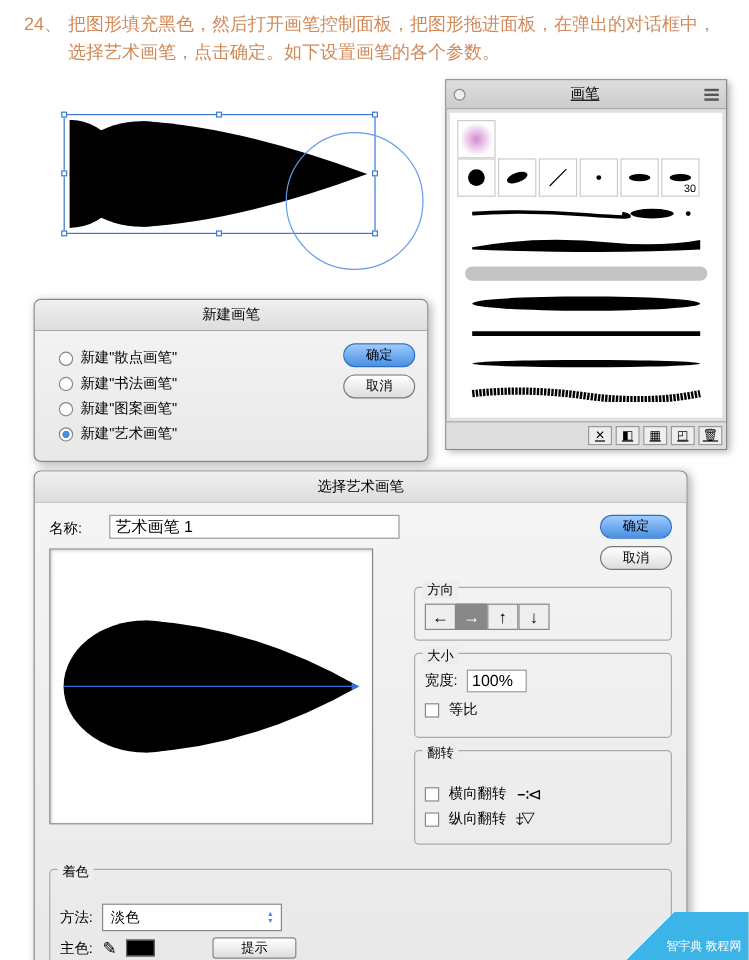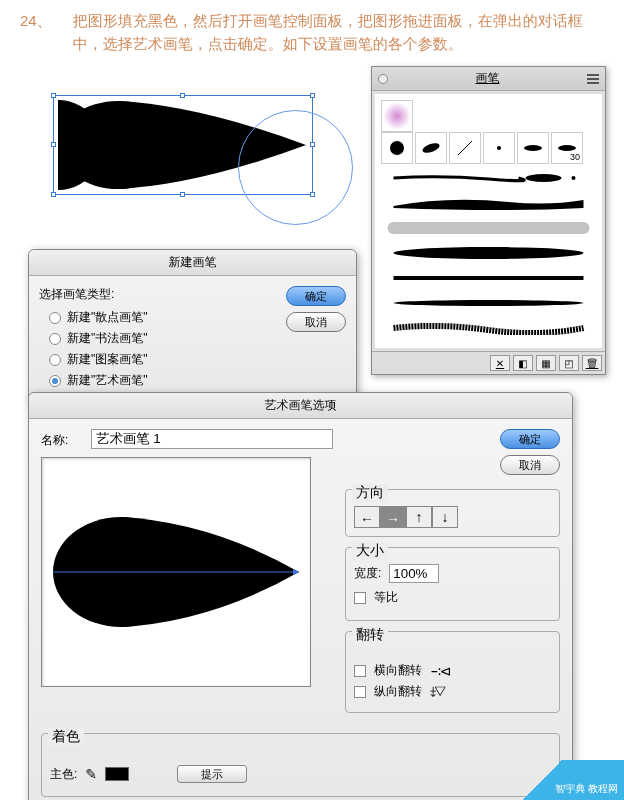--- a/index.html
+++ b/index.html
@@ -1,18 +1,18 @@
 <!DOCTYPE html>
 <html><head>
 <meta charset="utf-8">
 <style>
 * { box-sizing: border-box; margin: 0; padding: 0; }
 body { font-family: "Microsoft YaHei", sans-serif; font-size: 12px; background: #fff; width: 624px; height: 800px; position: relative; overflow: hidden; }
 .step-text { color: #d08a5a; font-size: 15px; padding: 10px 20px 5px 20px; line-height: 1.5; display: flex; }
-.step-num { margin-right: 21px; text-align: right; }
+.step-num { margin-right: 5px; text-align: right; }
 .canvas-area { position: absolute; left: 28px; top: 90px; width: 330px; height: 150px; }
 .selbox { position: absolute; left: 25px; top: 5px; width: 260px; height: 100px; border: 1px solid #3a79d4; }
 .handle { position: absolute; width: 5px; height: 5px; border: 1px solid #3a79d4; background: #fff; }
 .h-tl { left: -3px; top: -3px; } .h-tm { left: 50%; top: -3px; margin-left: -3px; } .h-tr { right: -3px; top: -3px; }
 .h-ml { left: -3px; top: 50%; margin-top: -3px; } .h-mr { right: -3px; top: 50%; margin-top: -3px; }
 .h-bl { left: -3px; bottom: -3px; } .h-bm { left: 50%; bottom: -3px; margin-left: -3px; } .h-br { right: -3px; bottom: -3px; }
 .teardrop { position: absolute; left: 30px; top: 10px; }
 .circle-path { position: absolute; left: 210px; top: 20px; width: 115px; height: 115px; border: 1px solid #6699e8; border-radius: 50%; }
 .dialog { position: absolute; background: linear-gradient(#f5f5f5,#e8e8e8); border: 1px solid #888; border-radius: 6px; box-shadow: 2px 2px 8px rgba(0,0,0,0.3); }
 .dialog-title { text-align: center; padding: 4px; font-size: 12px; background: linear-gradient(#f0f0f0,#ddd); border-radius: 6px 6px 0 0; border-bottom: 1px solid #aaa; }
@@ -39,21 +39,21 @@
 .panel-footer { background: #ddd; display: flex; justify-content: flex-end; gap: 3px; padding: 3px; border-top: 1px solid #aaa; }
 .footer-icon { width: 20px; height: 16px; border: 1px solid #999; background: #eee; display: flex; align-items: center; justify-content: center; font-size: 10px; }
 .options-dialog { left: 28px; top: 392px; width: 545px; }
 .opt-body { display: flex; padding: 10px 12px; gap: 12px; }
 .opt-left { flex: 1; }
 .name-row { display: flex; align-items: flex-end; gap: 23px; margin-bottom: 8px; }
 .name-input { flex: 1; border: 1px solid #999; padding: 2px 4px; background: #fff; height: 20px; }
 .preview-box { width: 270px; height: 230px; border: 1px solid #888; background: #fff; display: flex; align-items: center; justify-content: center; position: relative; box-shadow: inset 1px 1px 3px rgba(0,0,0,0.2); }
 .opt-right { width: 215px; }
 .fieldset { border: 1px solid #aaa; border-radius: 4px; padding: 8px; margin-bottom: 10px; }
-.fieldset-label { font-size: 14px; background: #ededed; position: relative; top: -14px; left: -2px; padding: 0 4px; display: inline-block; }
+.fieldset-label { font-size: 11px; background: #ededed; position: relative; top: -14px; left: -2px; padding: 0 4px; display: inline-block; }
 .fieldset-label + * { margin-top: -10px; }
 .dir-btns { display: flex; }
 .dir-btn { width: 26px; height: 22px; border: 1px solid #888; background: #eee; display: flex; align-items: center; justify-content: center; font-size: 14px; }
 .dir-btn.active { background: #888; color: #fff; }
 .size-row { display: flex; align-items: center; gap: 8px; margin-bottom: 6px; }
 .size-input { width: 50px; border: 1px solid #999; padding: 1px 3px; background: #fff; }
 .check { width: 12px; height: 12px; border: 1px solid #888; background: #fff; display: inline-block; }
 .flip-row { display: flex; align-items: center; gap: 8px; margin: 4px 0; }
 .flip-icon { font-size: 14px; letter-spacing: -2px; }
 .tint-section { border: 1px solid #aaa; border-radius: 4px; margin: 0 12px 10px 12px; padding: 8px; }
@@ -90,21 +90,20 @@
     <ellipse cx="60" cy="45" rx="60" ry="44" fill="#000"></ellipse>
     <path d="M 60 1 Q 140 5 248 45 Q 140 85 60 89 Z" fill="#000"></path>
   </svg>
   <div class="circle-path"></div>
 </div>
 
 <div class="dialog new-brush">
   <div class="dialog-title">新建画笔</div>
   <div class="new-brush-body">
     <div class="radio-group">
-      <div class="radio-group-label">选择画笔类型:</div>
       <div class="radio-item">
           <span class="radio"></span>
           <span>新建"散点画笔"</span>
         </div>
       <div class="radio-item">
           <span class="radio"></span>
           <span>新建"书法画笔"</span>
         </div>
       <div class="radio-item">
           <span class="radio"></span>
@@ -213,21 +212,21 @@
   <div class="panel-footer">
     <div class="footer-icon">✕</div>
     <div class="footer-icon">◧</div>
     <div class="footer-icon">▦</div>
     <div class="footer-icon">◰</div>
     <div class="footer-icon">🗑</div>
   </div>
 </div>
 
 <div class="dialog options-dialog">
-  <div class="dialog-title">艺术画笔选项</div>
+  <div class="dialog-title">选择艺术画笔</div>
   <div class="opt-body">
     <div class="opt-left">
       <div class="name-row">
         <span>名称:</span>
         <input class="name-input" value="艺术画笔 1" style="">
       </div>
       <div class="preview-box">
         <svg width="250" height="120" viewBox="0 0 250 120">
           <ellipse cx="70" cy="60" rx="68" ry="55" fill="#000"></ellipse>
           <path d="M 70 5 Q 160 10 248 60 Q 160 110 70 115 Z" fill="#000"></path>
@@ -272,20 +271,30 @@
           <span class="check"></span>
           <span>纵向翻转</span>
           <span class="flip-icon">⤈▽</span>
         </div>
       </div>
     </div>
   </div>
   <div class="tint-section">
     <span class="fieldset-label">着色</span>
     <div class="tint-row">
+      <span>方法:</span>
+      <div class="select-box">
+        <span>淡色</span>
+        <span class="updown">
+            <span>▲</span>
+            <span>▼</span>
+          </span>
+      </div>
+    </div>
+    <div class="tint-row">
       <span>主色:</span>
       <span class="eyedrop">✎</span>
       <span class="color-swatch"></span>
       <div class="tip-btn">提示</div>
     </div>
   </div>
 </div>
 
 <div class="watermark">
     <span>智宇典 教程网</span>

